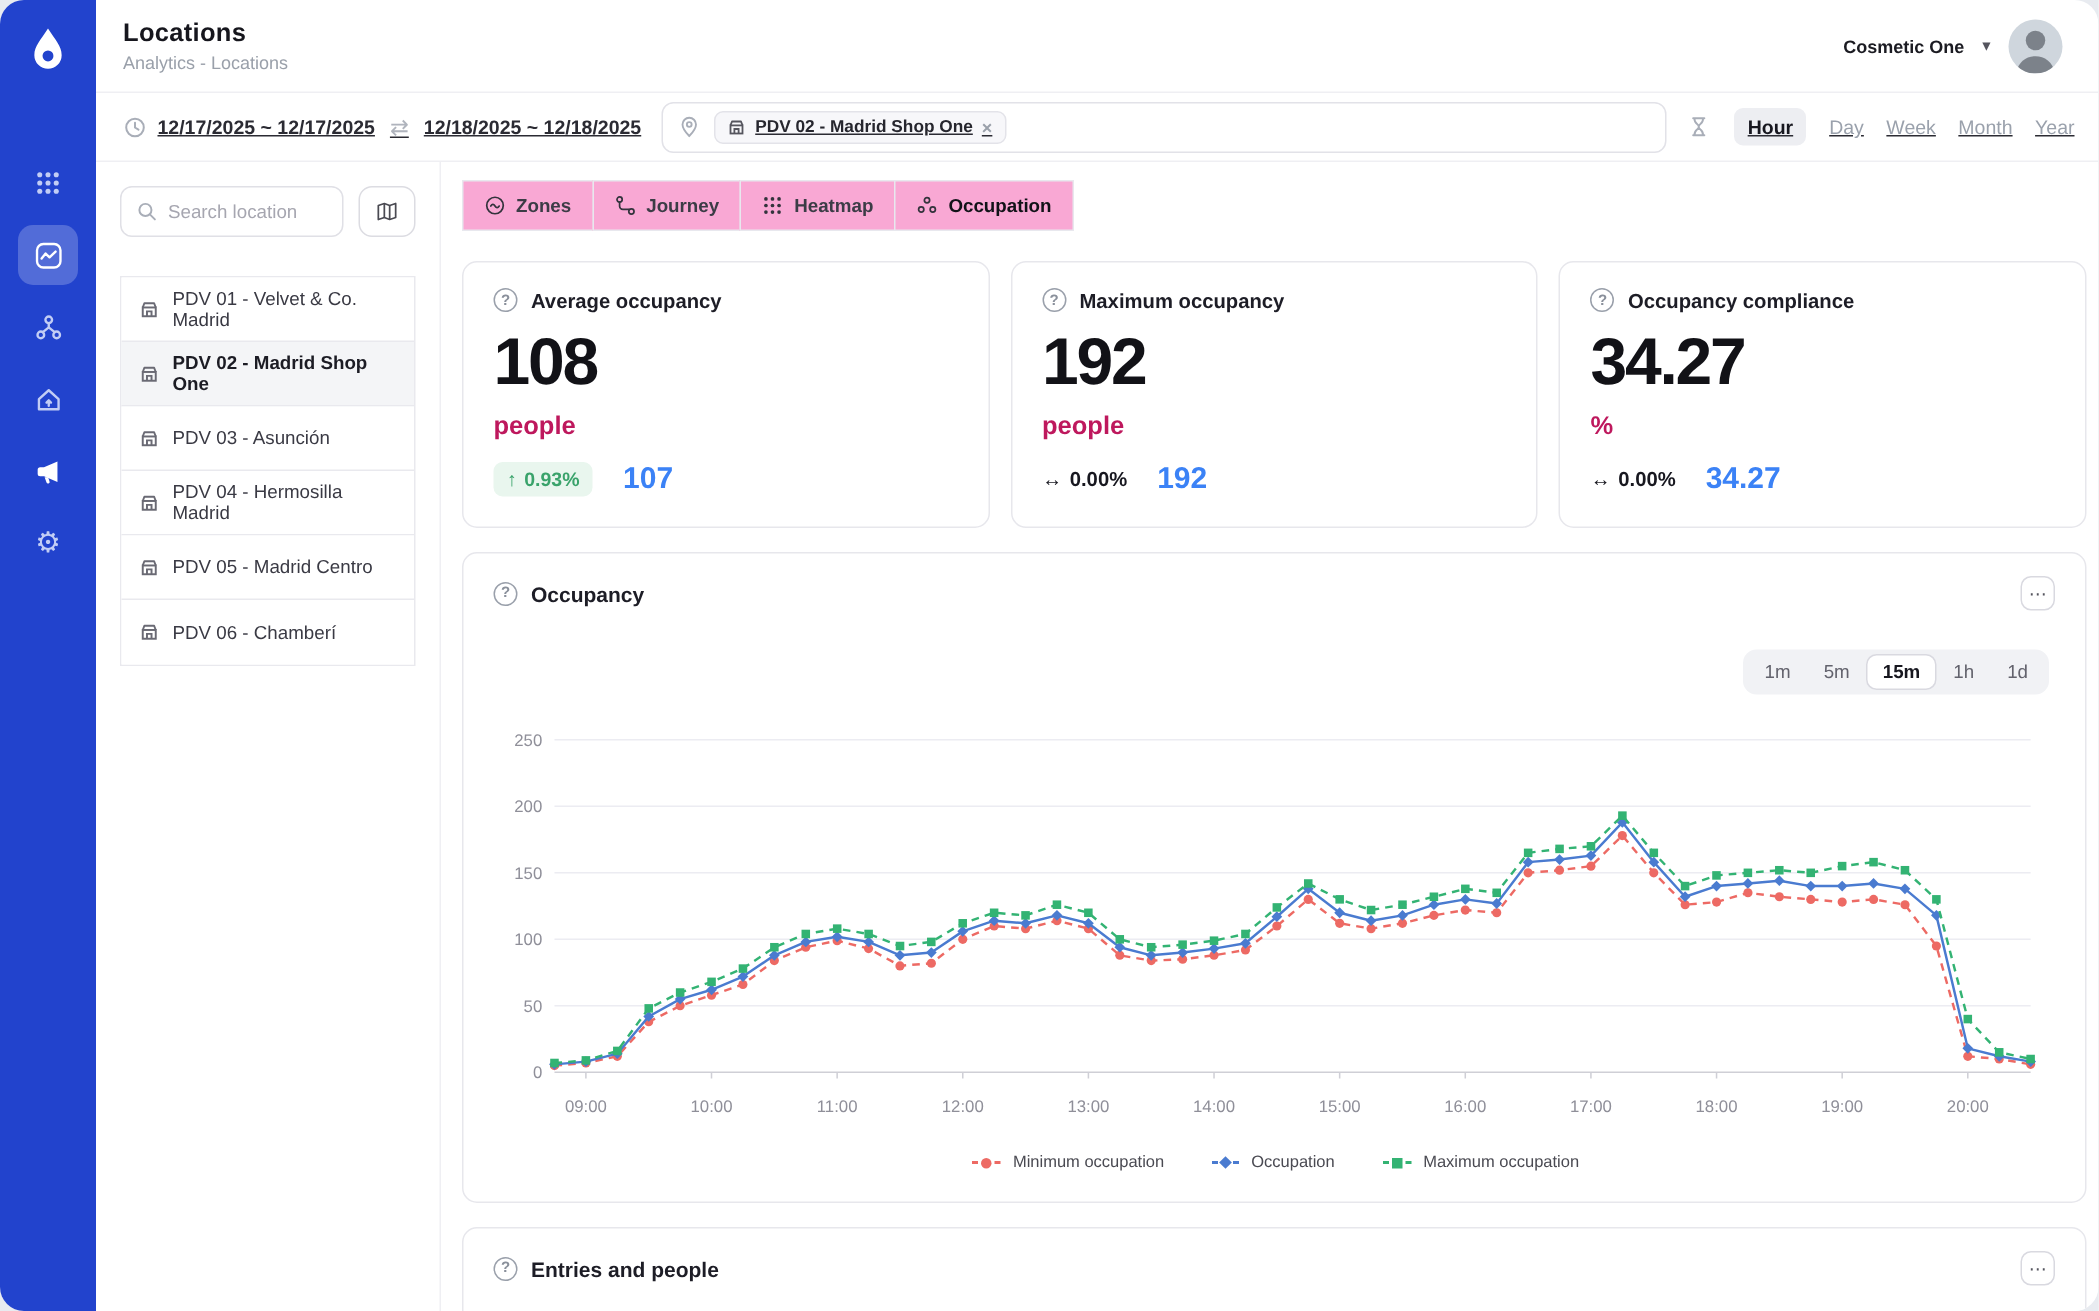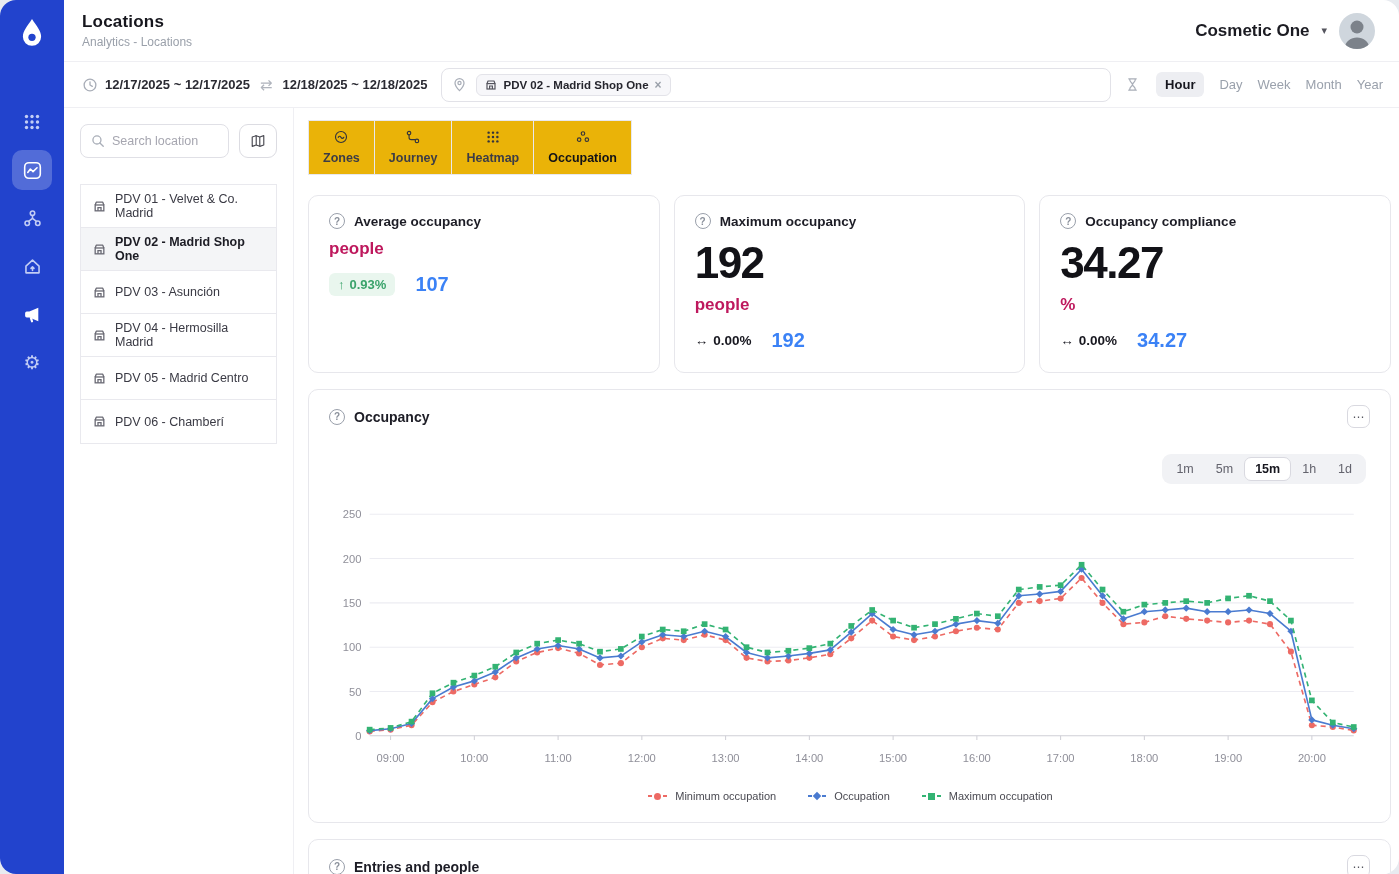--- a/index.html
+++ b/index.html
@@ -15,26 +15,26 @@
   .side-btn.active { background:rgba(255,255,255,.22); color:#ffffff; }
   .side-btn.white { color:#ffffff; }
   .gear-glyph { font-size:19px; line-height:1; }
 
   
   .main { flex:1; display:flex; flex-direction:column; min-width:0; }
   .header { height:62px; display:flex; align-items:center; justify-content:space-between; padding:0 24px 0 18px; border-bottom:1px solid #efeff3; }
   .page-title { font-size:17px; font-weight:700; color:#16161d; letter-spacing:.2px; }
   .crumb { font-size:12px; color:#9aa0aa; margin-top:3px; }
   .head-right { display:flex; align-items:center; gap:12px; }
-  .account { font-size:17px; font-weight:700; color:#1b1b22; cursor:pointer; }
+  .account { font-size:12px; font-weight:700; color:#1b1b22; cursor:pointer; }
   .caret { font-size:11px; color:#55555e; cursor:pointer; }
   .avatar { width:36px; height:36px; border-radius:50%; background:#cfd6dd; overflow:hidden; display:flex; align-items:flex-end; justify-content:center; cursor:pointer; }
 
   
-  .filterbar { height:46px; display:flex; align-items:center; padding:0 16px 0 18px; border-bottom:1px solid #efeff3; color:#2b2b33; }
+  .filterbar { height:46px; display:flex; align-items:center; padding:0 16px 0 18px; border-bottom:1px solid #efeff3; color:#2b2b33;text-decoration:underline; }
   .f-ic { display:flex; align-items:center; color:#a9aeb8; margin-right:7px; }
   .f-date { font-size:13px; font-weight:600; color:#2b2b33; cursor:pointer; white-space:nowrap; }
   .f-swap { font-size:15px; color:#b0b4bd; margin:0 10px; cursor:pointer; }
   .loc-field { flex:1; height:34px; border:1px solid #e2e2e8; border-radius:8px; display:flex; align-items:center; gap:9px; padding:0 10px; margin:0 14px; min-width:0; cursor:text; }
   .chip { display:flex; align-items:center; gap:6px; background:#f7f7fa; border:1px solid #e3e3e9; border-radius:6px; padding:3px 8px; font-size:11.5px; font-weight:700; color:#26262e; white-space:nowrap; cursor:pointer; }
   .chip-x { color:#9aa0aa; font-size:12px; cursor:pointer; }
   .granularity { display:flex; align-items:center; gap:15px; margin-left:4px; }
   .gran-item { font-size:13px; color:#9aa1ac; cursor:pointer; white-space:nowrap; }
   .gran-item.active { color:#17171f; font-weight:700; background:#edeef2; padding:5px 9px; border-radius:6px; }
 
@@ -49,21 +49,21 @@
   .loc-list { margin-top:26px; border:1px solid #e9e9ee; }
   .loc-row { height:43px; display:flex; align-items:center; gap:9px; padding:0 12px; border-bottom:1px solid #e9e9ee; font-size:12.5px; color:#3a3a44; cursor:pointer; background:#fff; }
   .loc-row:last-child { border-bottom:none; }
   .loc-row.selected { background:#f4f5f7; font-weight:700; color:#1c1c24; }
   .loc-row .sicon { color:#6a6a74; display:flex; }
 
   .content { flex:1; min-width:0; padding:12px 8px 0 14px; overflow:hidden; display:flex; flex-direction:column; }
 
   
   .tabs { display:flex; }
-  .tab { display:flex; align-items:center; gap:7px; padding:9px 14px; border:1px solid #e8e8ee; margin-left:-1px; font-size:12.5px; font-weight:600; color:#3c3c46; background:#eab308; cursor:pointer; white-space:nowrap;flex-direction:column; }
+  .tab { display:flex; align-items:center; gap:7px; padding:9px 14px; border:1px solid #e8e8ee; margin-left:-1px; font-size:12.5px; font-weight:600; color:#3c3c46; background:#f9a8d4; cursor:pointer; white-space:nowrap; }
   .tab:first-child { margin-left:0; }
   .tab.active { font-weight:800; color:#121218; }
   .tab .ticon { display:flex; color:#33333c; }
 
   
   .stats { display:grid; grid-template-columns:repeat(3, 1fr); gap:14px; margin-top:20px; }
   .card { background:#fff; border:1px solid #e7e7ec; border-radius:10px; }
   .stat-card { padding:17px 20px 20px; }
   .card-head { display:flex; align-items:center; gap:9px; }
   .help { width:16px; height:16px; border:1.4px solid #9aa0ab; border-radius:50%; color:#8a909b; font-size:10px; font-weight:700; display:inline-flex; align-items:center; justify-content:center; flex-shrink:0; }
@@ -357,20 +357,21 @@
             <span>Occupation</span>
           </div>
         </div>
 
         <div class="stats">
           <div class="card stat-card">
             <div class="card-head">
               <span class="help">?</span>
               <span class="stat-title">Average occupancy</span>
             </div>
+            <div class="stat-value">108</div>
             <div class="stat-unit">people</div>
             <div class="stat-foot">
               <span class="delta up">
                 <span>↑</span>
                 <span>0.93%</span>
               </span>
               <span class="prev">107</span>
             </div>
           </div>
 

